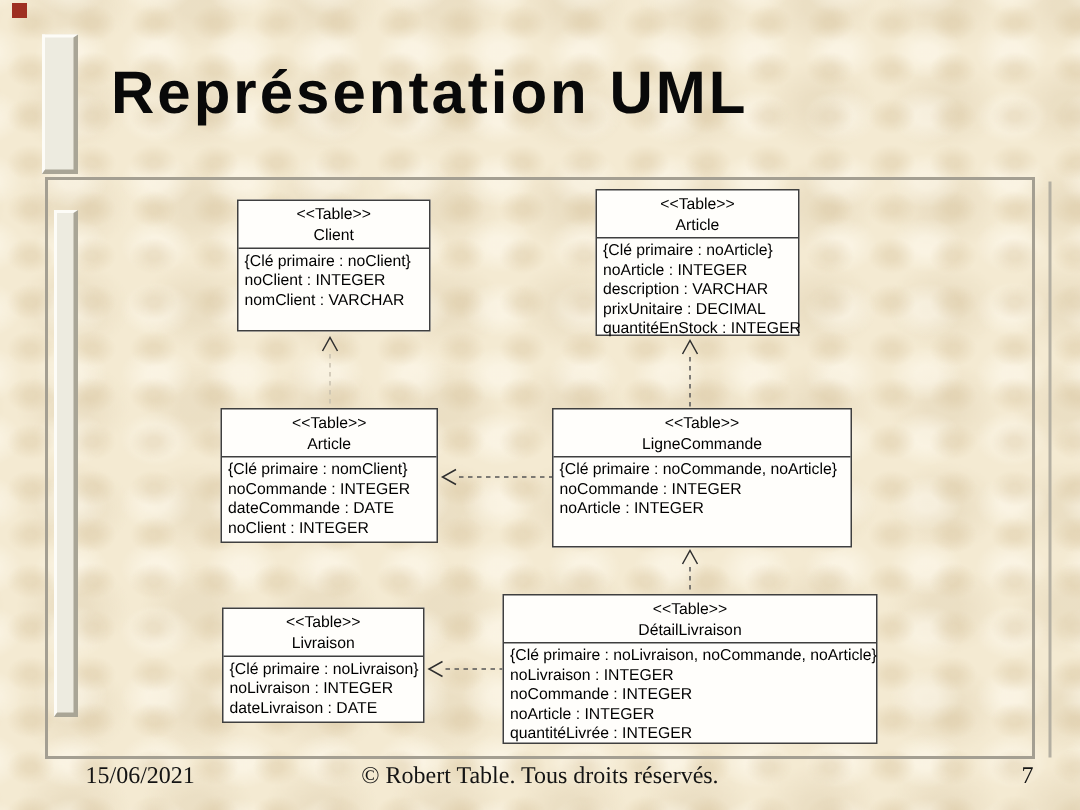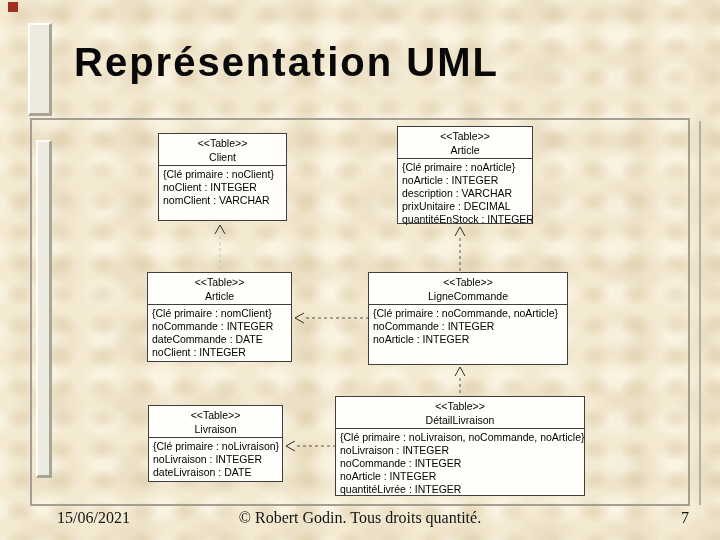--- a/index.html
+++ b/index.html
@@ -163,14 +163,14 @@
   <div class="uml-attrs">
     <div class="row">{Clé primaire : noLivraison, noCommande, noArticle}</div>
     <div class="row">noLivraison : INTEGER</div>
     <div class="row">noCommande : INTEGER</div>
     <div class="row">noArticle : INTEGER</div>
     <div class="row">quantitéLivrée : INTEGER</div>
   </div>
 </div>
 
 <div class="abs footer-text footer-date">15/06/2021</div>
-<div class="abs footer-text footer-copy">© Robert Godin. Tous droits quantité.</div>
+<div class="abs footer-text footer-copy">© Robert Table. Tous droits réservés.</div>
 <div class="abs footer-text footer-page">7</div>
 
 </body></html>

